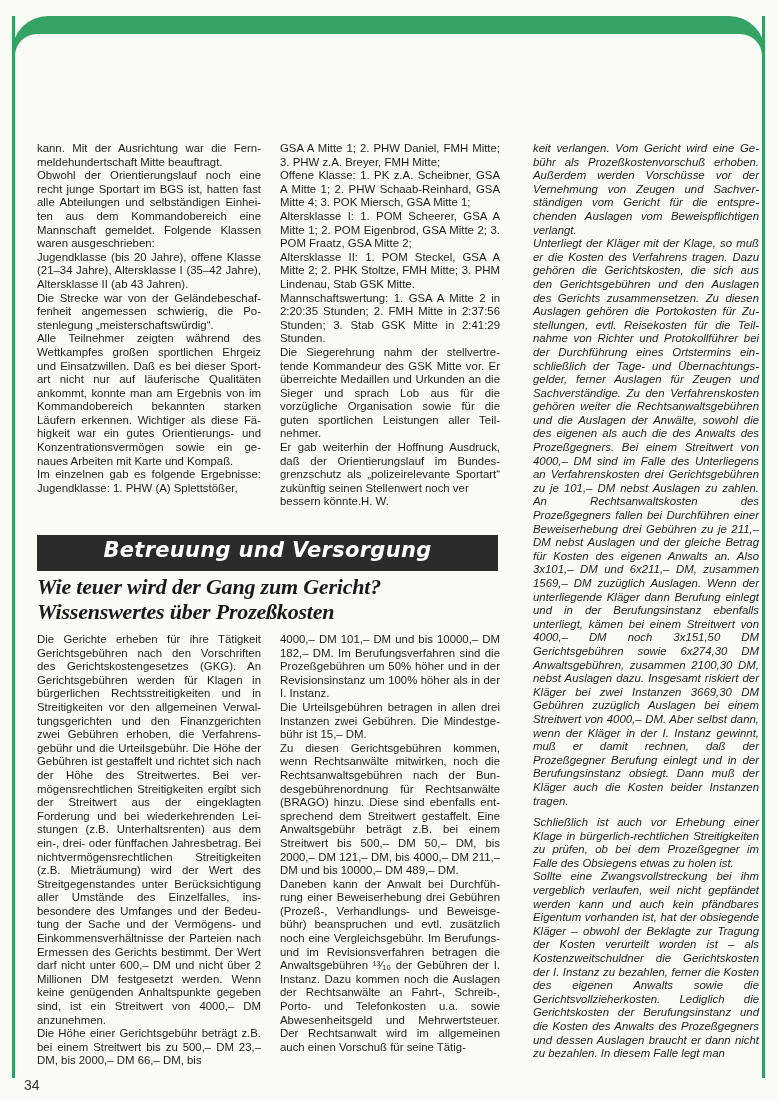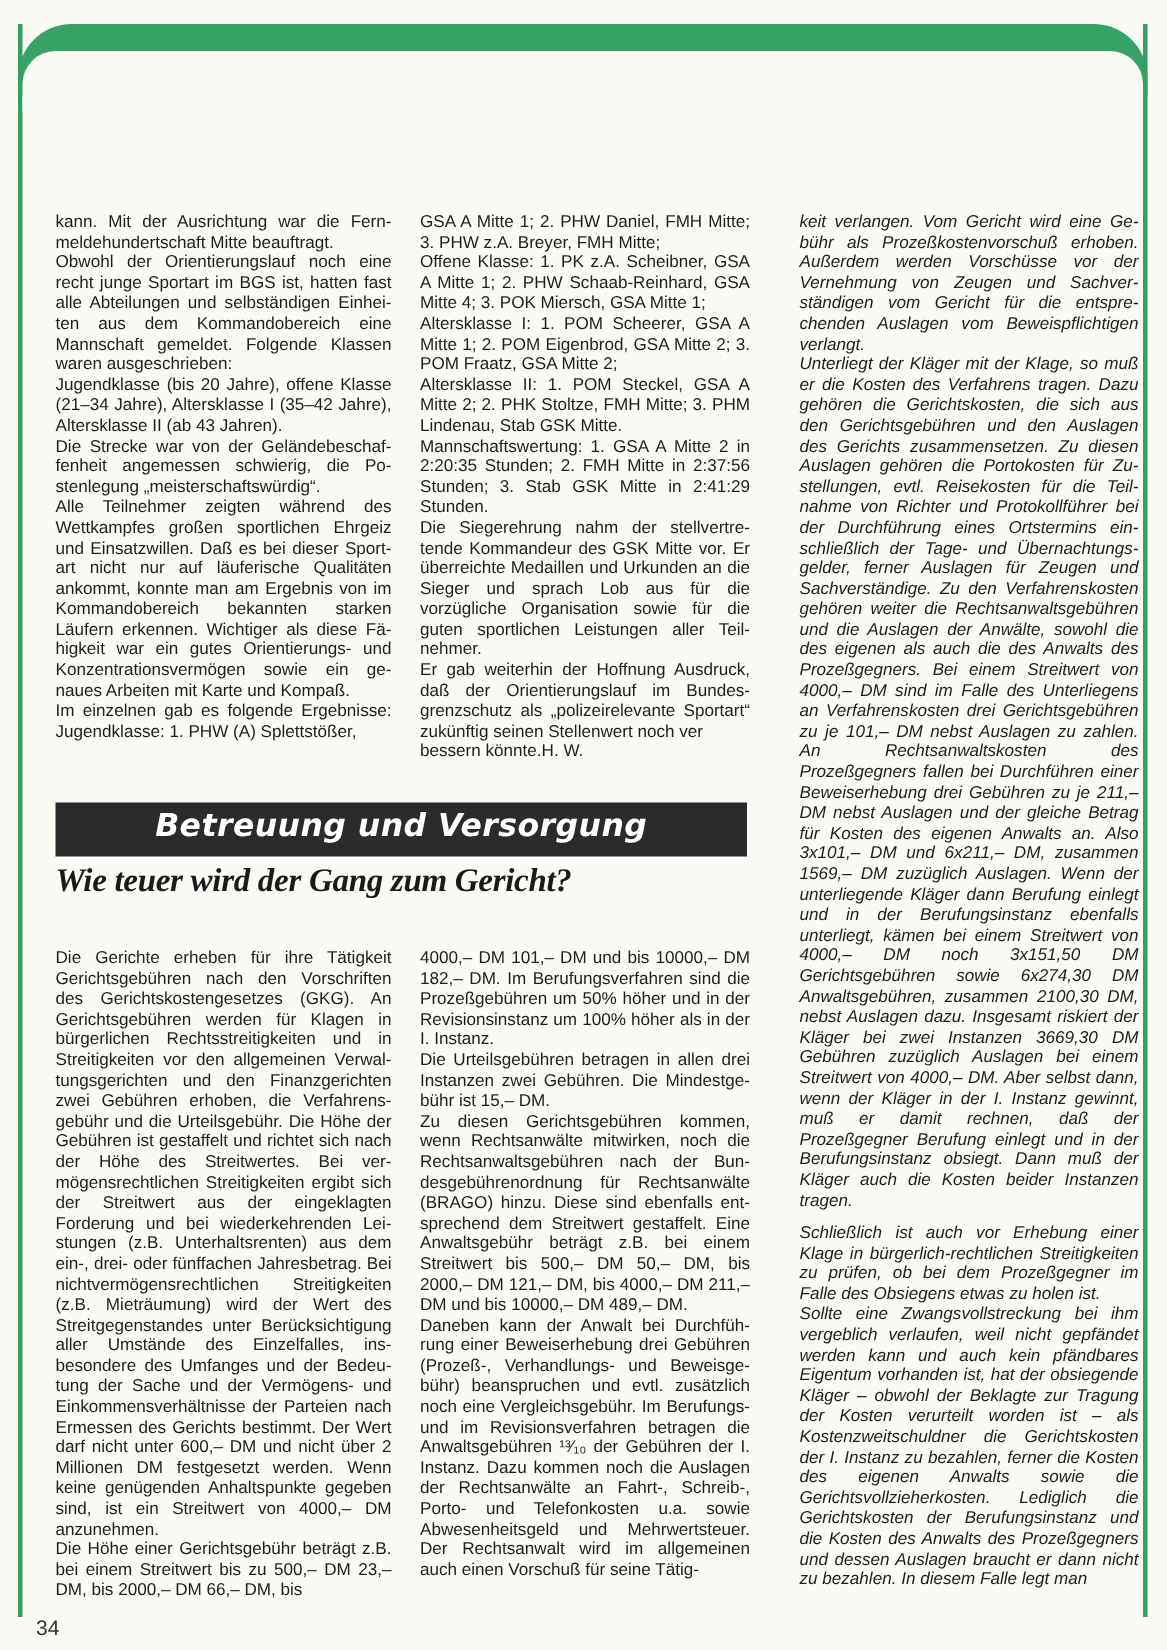--- a/index.html
+++ b/index.html
@@ -79,20 +79,21 @@
   <p>Er gab weiterhin der Hoffnung Ausdruck, daß der Orientierungslauf im Bundes­grenzschutz als „polizeirelevante Sport­art“ zukünftig seinen Stellenwert noch ver­</p>
   <div class="sig">
     <span>bessern könnte.</span>
     <span>H. W.</span>
   </div>
 </div>
 
 <div class="banner">Betreuung und Versorgung</div>
 <div class="headline">
   <div>Wie teuer wird der Gang zum Gericht?</div>
+  <div>Wissenswertes über Prozeßkosten</div>
 </div>
 
 <div class="col c1 bot">
   <p>Die Gerichte erheben für ihre Tätigkeit Gerichtsgebühren nach den Vorschriften des Gerichtskostengesetzes (GKG). An Gerichtsgebühren werden für Klagen in bürgerlichen Rechtsstreitigkeiten und in Streitigkeiten vor den allgemeinen Verwal­tungsgerichten und den Finanzgerichten zwei Gebühren erhoben, die Verfahrens­gebühr und die Urteilsgebühr. Die Höhe der Gebühren ist gestaffelt und richtet sich nach der Höhe des Streitwertes. Bei ver­mögensrechtlichen Streitigkeiten ergibt sich der Streitwert aus der eingeklagten Forderung und bei wiederkehrenden Lei­stungen (z.B. Unterhaltsrenten) aus dem ein-, drei- oder fünffachen Jahresbetrag. Bei nichtvermögensrechtlichen Streitigkei­ten (z.B. Mieträumung) wird der Wert des Streitgegenstandes unter Berücksichti­gung aller Umstände des Einzelfalles, ins­besondere des Umfanges und der Bedeu­tung der Sache und der Vermögens- und Einkommensverhältnisse der Parteien nach Ermessen des Gerichts bestimmt. Der Wert darf nicht unter 600,– DM und nicht über 2 Millionen DM festgesetzt wer­den. Wenn keine genügenden Anhalts­punkte gegeben sind, ist ein Streitwert von 4000,– DM anzunehmen.</p>
   <p>Die Höhe einer Gerichtsgebühr beträgt z.B. bei einem Streitwert bis zu 500,– DM 23,– DM, bis 2000,– DM 66,– DM, bis</p>
 </div>
 
 <div class="col c2 bot">
   <p>4000,– DM 101,– DM und bis 10000,– DM 182,– DM. Im Berufungsverfahren sind die Prozeßgebühren um 50% höher und in der Revisionsinstanz um 100% höher als in der I. Instanz.</p>
   <p>Die Urteilsgebühren betragen in allen drei Instanzen zwei Gebühren. Die Mindestge­bühr ist 15,– DM.</p>

